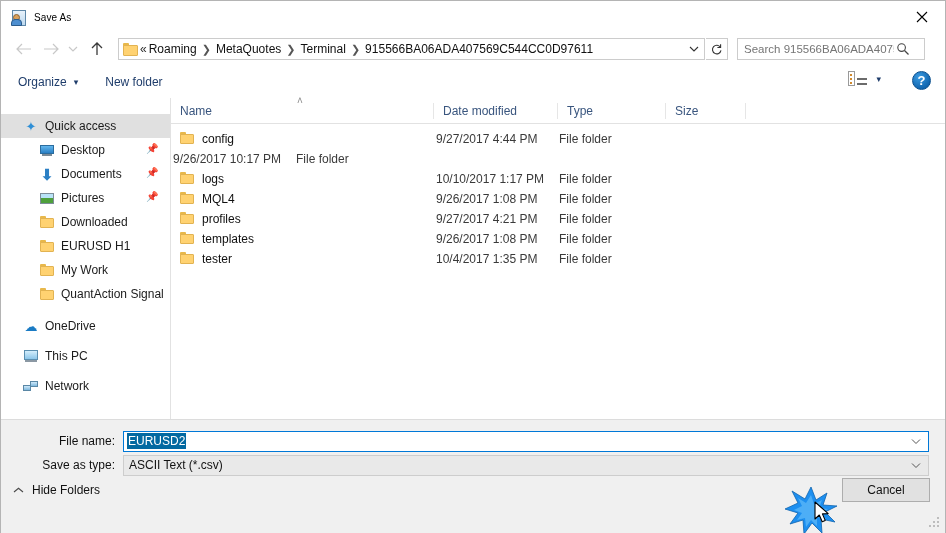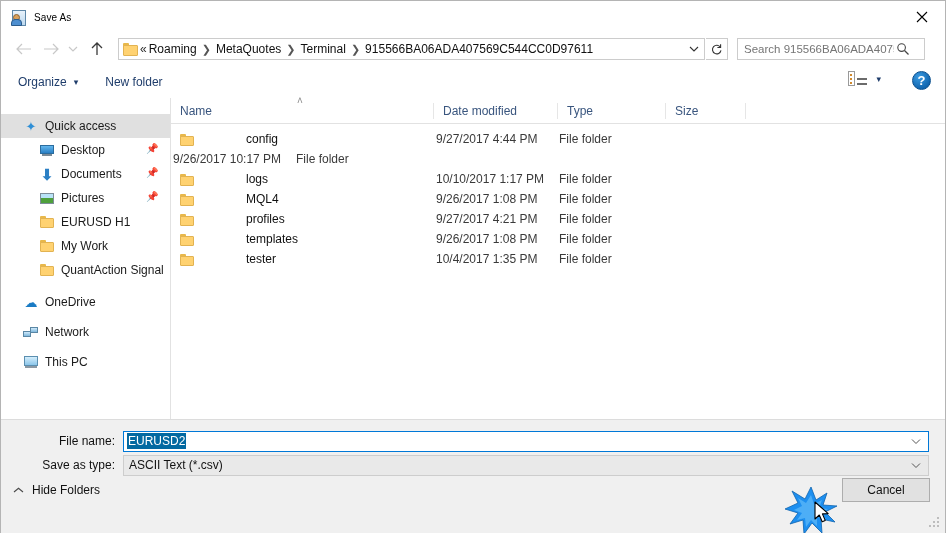--- a/index.html
+++ b/index.html
@@ -276,21 +276,21 @@
   .col span { padding-left: 9px; }
   .col-name { width: 263px; }
   .col-date { width: 124px; }
   .col-type { width: 108px; }
   .col-size { width: 80px; }
 
   .frow {
     height: 20px; display: flex; align-items: center;
     font-size: 12px; color: #101010;
   }
-  .fr-name { width: 263px; display: flex; align-items: flex-end; padding-left: 9px; box-sizing: border-box; gap: 44px; }
+  .fr-name { width: 263px; display: flex; align-items: flex-start; padding-left: 9px; box-sizing: border-box; }
   .fr-name .folder-ico { width: 14px; height: 12px; margin-right: 8px; flex: none;}
   .fr-date { width: 124px; color: #3a3a3a; padding-left: 2px; box-sizing: border-box;}
   .fr-type { width: 108px; color: #3a3a3a; padding-left: 1px; box-sizing: border-box;}
   .fr-size { width: 80px; }
 
   
   #bottom {
     position: absolute; left: 0; top: 418px;
     width: 944px; height: 113px;
     background: #f0f0f0;
@@ -495,20 +495,29 @@
 
       <div class="side-item lvl1">
         <span class="side-ico ico-pics">
             <span class="frame"></span>
             <span class="sky"></span>
           </span>
         <span>Pictures</span>
         <span class="pin">📌</span>
       </div>
 
+      <div class="side-item lvl1">
+        <span class="side-ico">
+          <span class="folder-ico side-folder">
+              <span class="tab"></span>
+              <span class="body"></span>
+            </span>
+        </span>
+        <span>Downloaded</span>
+      </div>
 
       <div class="side-item lvl1">
         <span class="side-ico">
           <span class="folder-ico side-folder">
               <span class="tab"></span>
               <span class="body"></span>
             </span>
         </span>
         <span>EURUSD H1</span>
       </div>
@@ -532,33 +541,33 @@
         </span>
         <span>QuantAction Signal</span>
       </div>
 
       <div class="side-item lvl0" style="margin-top:8px">
         <span class="side-ico ico-cloud">☁</span>
         <span>OneDrive</span>
       </div>
 
       <div class="side-item lvl0" style="margin-top:6px">
+        <span class="side-ico ico-pc">
+            <span class="scr"></span>
+            <span class="base"></span>
+          </span>
+        <span>This PC</span>
+      </div>
+
+      <div class="side-item lvl0" style="margin-top:6px">
         <span class="side-ico ico-net">
             <span class="m1"></span>
             <span class="m2"></span>
           </span>
         <span>Network</span>
-      </div>
-
-      <div class="side-item lvl0" style="margin-top:6px">
-        <span class="side-ico ico-pc">
-            <span class="scr"></span>
-            <span class="base"></span>
-          </span>
-        <span>This PC</span>
       </div>
     </div>
 
     <div id="filelist">
       <div id="sortmark">˄</div>
       <div id="colheader">
         <div class="col col-name">
             <span>Name</span>
           </div>
         <div class="col col-date">

